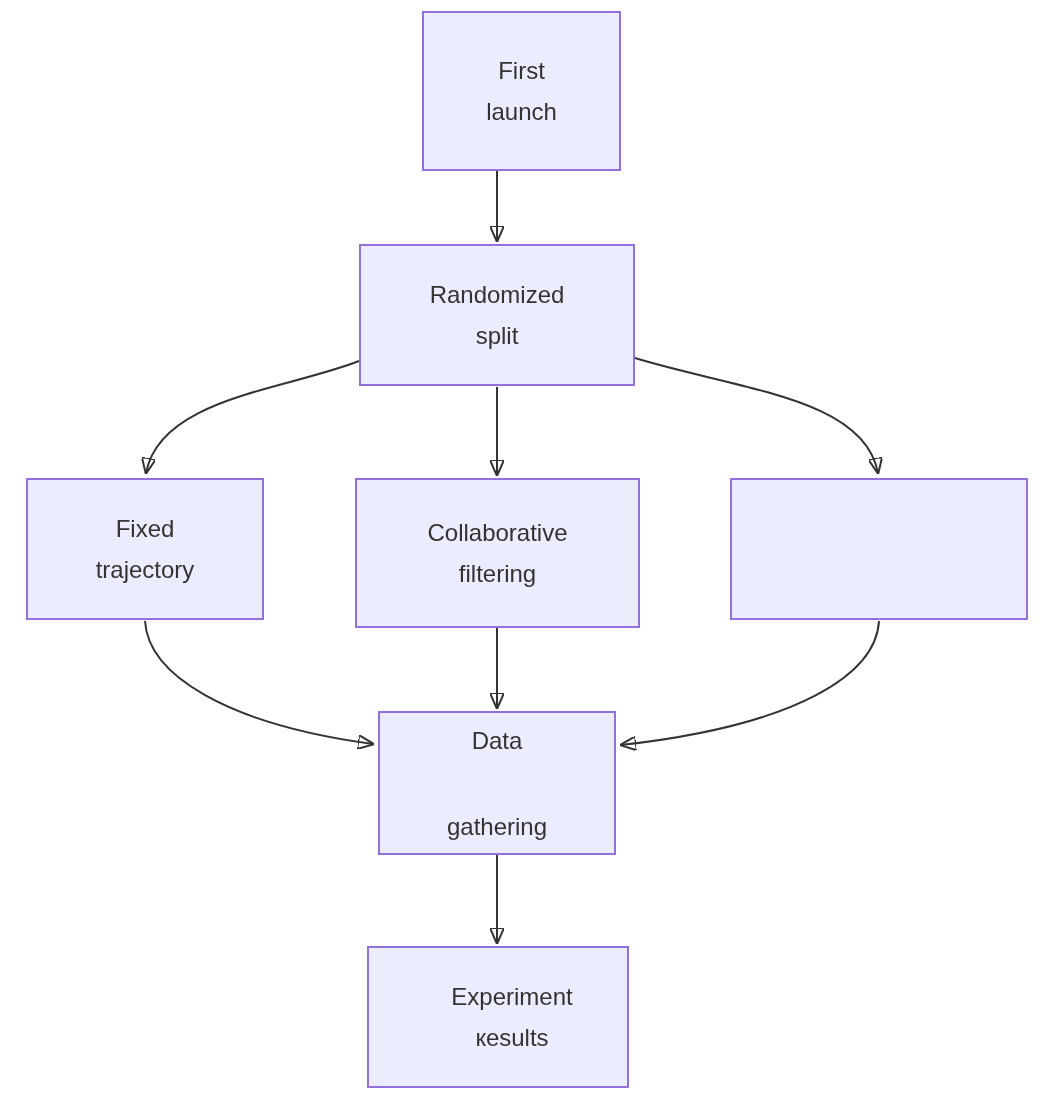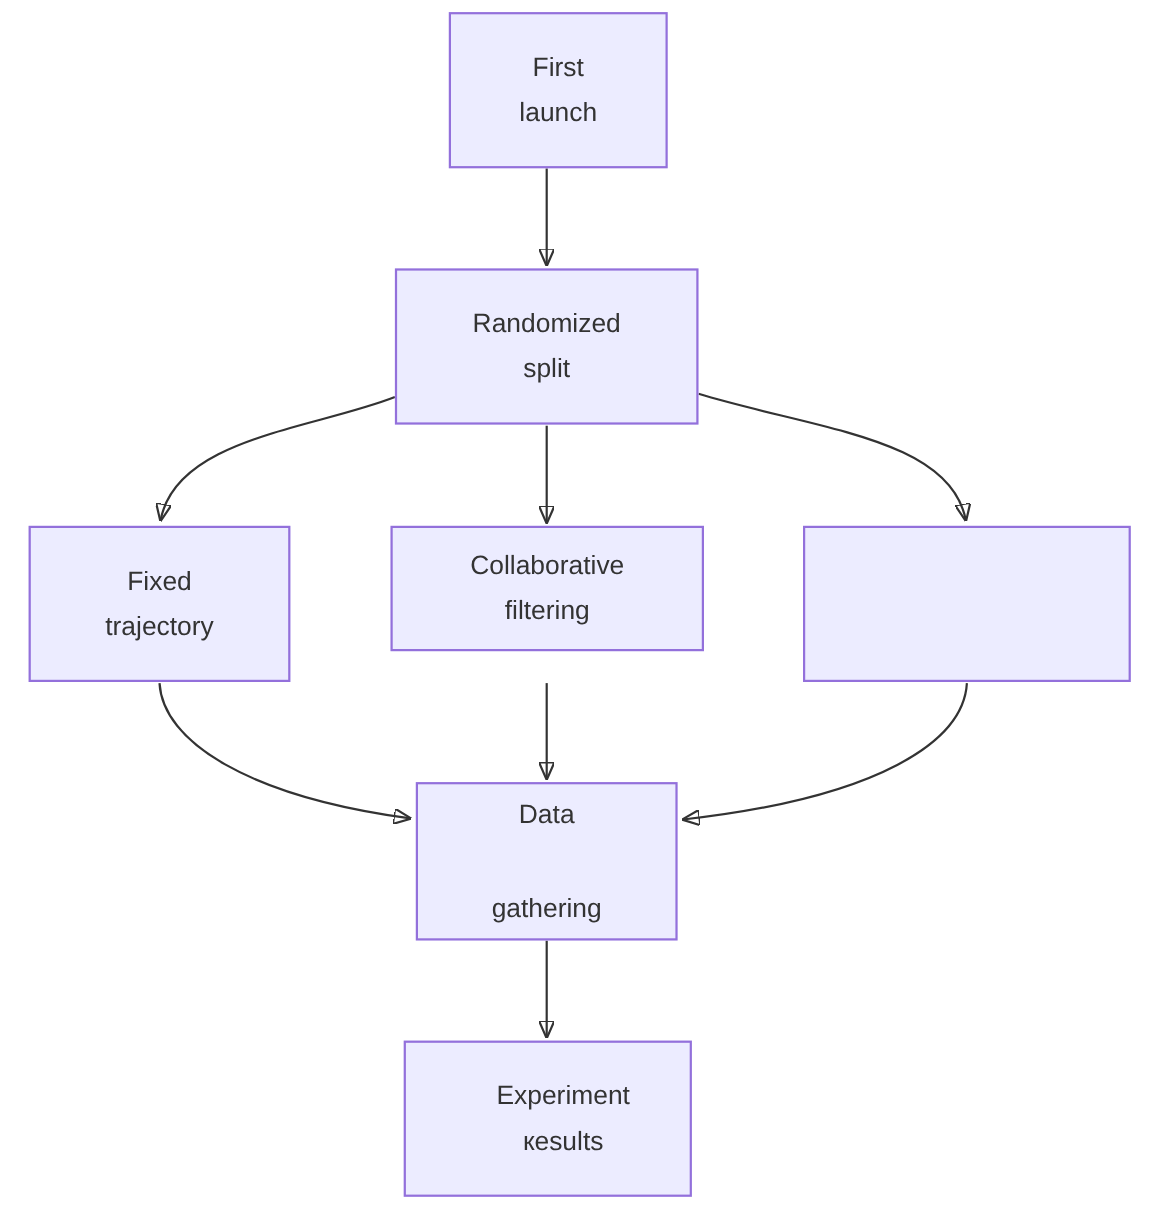--- a/index.html
+++ b/index.html
@@ -39,24 +39,24 @@
     justify-content: center;
     text-align: center;
     font-size: 24px;
     line-height: 41px;
   }
   .node .line {
     display: block;
     white-space: nowrap;
   }
   
-  #n-first        { left: 408px; top: 11px;  width: 199px; height: 142px; }
+  #n-first        { left: 422px; top: 11px;  width: 199px; height: 160px; }
   #n-split        { left: 359px; top: 244px; width: 276px; height: 142px; }
   #n-fixed        { left: 26px;  top: 478px; width: 238px; height: 142px; }
-  #n-collab       { left: 355px; top: 478px; width: 285px; height: 114px; }
+  #n-collab       { left: 355px; top: 478px; width: 285px; height: 150px; }
   #n-knowledge    { left: 730px; top: 478px; width: 298px; height: 142px; }
   #n-data         { left: 378px; top: 711px; width: 238px; height: 144px; gap: 45px; }
   #n-results      { left: 367px; top: 946px; width: 262px; height: 142px; padding-left: 28px; }
 </style>
 </head>
 <body>
 
 <div id="canvas">
 
   <svg id="edge-layer" viewBox="0 0 1052 1102" xmlns="http://www.w3.org/2000/svg">

